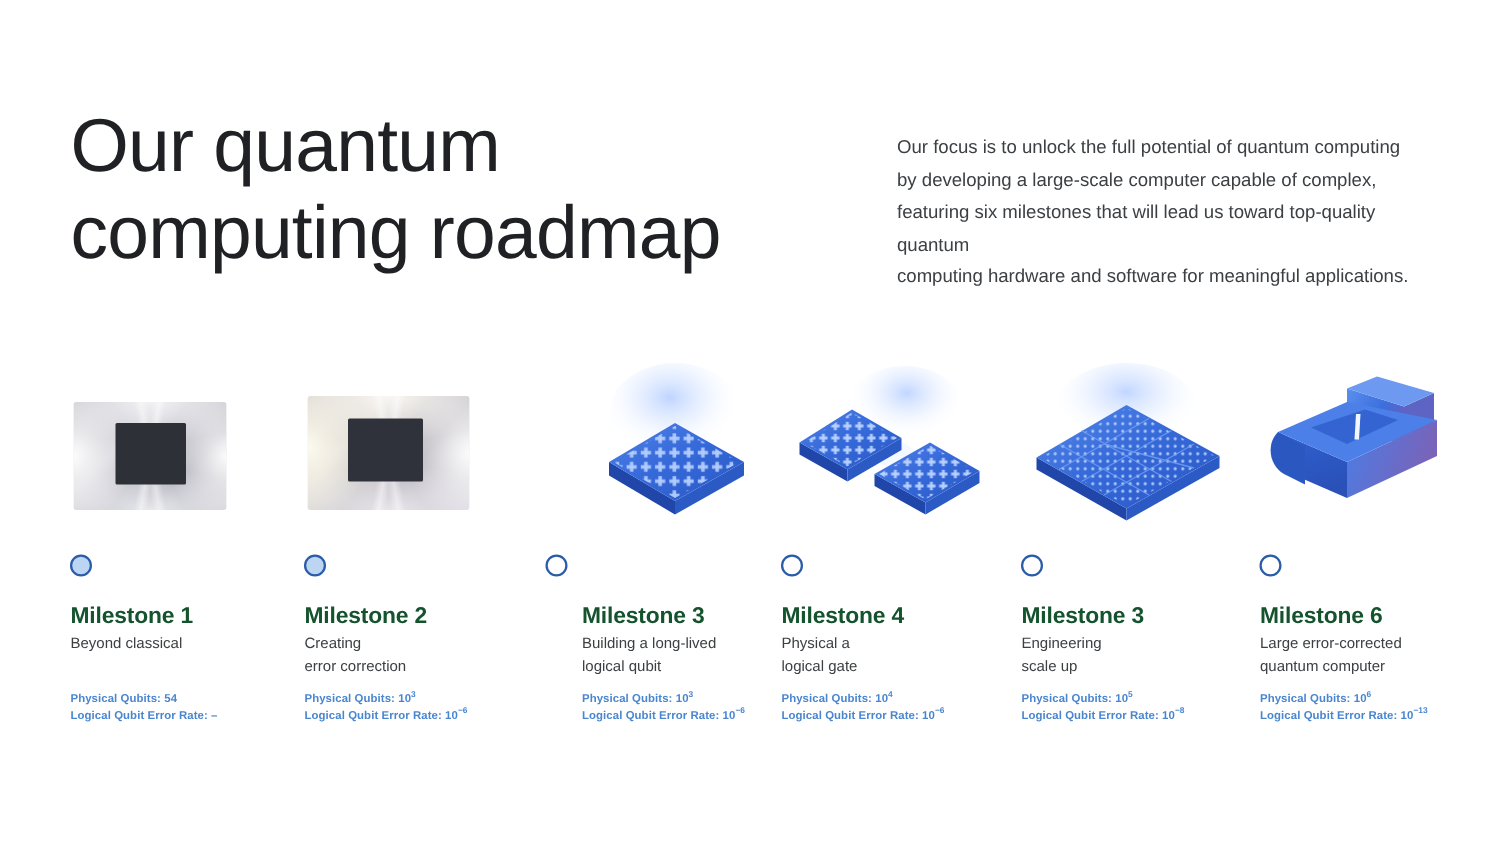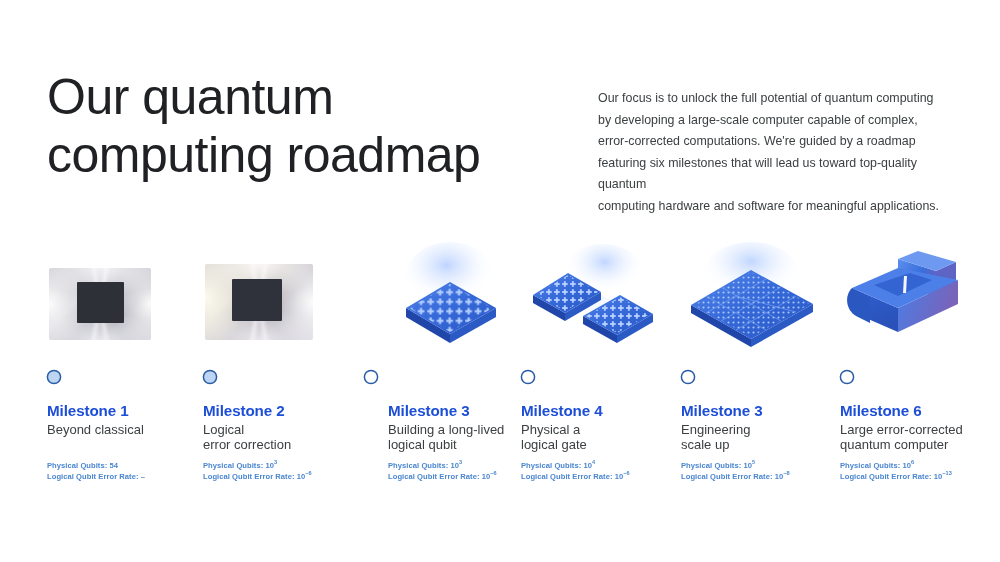--- a/index.html
+++ b/index.html
@@ -116,28 +116,28 @@
   
   #axis { position: absolute; left: 0; top: 0; width: 1000px; height: 260px; }
 
   
   .m-title {
     position: absolute;
     top: 161px;
     font-size: 15.2px;
     line-height: 19px;
     font-weight: 700;
-    color: #1d4ed8;
+    color: #14532d;
     letter-spacing: -0.1px;
     white-space: nowrap;
   }
   .m-desc {
     position: absolute;
     top: 183px;
-    font-size: 13px;
+    font-size: 10px;
     line-height: 14.5px;
     color: #3c4043;
     font-weight: 400;
     width: 150px;
   }
   .m-desc .line { display: block; white-space: nowrap; }
 
   .m-specs {
     position: absolute;
     top: 220px;
@@ -157,21 +157,20 @@
 <div id="page">
 
   <h1 id="header-title">
     <span class="line">Our quantum</span>
     <span class="line">computing roadmap</span>
   </h1>
 
   <p id="header-intro">
     <span class="line">Our focus is to unlock the full potential of quantum computing</span>
     <span class="line">by developing a large-scale computer capable of complex,</span>
-    <span class="line">error-corrected computations. We're guided by a roadmap</span>
     <span class="line">featuring six milestones that will lead us toward top-quality quantum</span>
     <span class="line">computing hardware and software for meaningful applications.</span>
   </p>
 
   <div id="timeline">
 
     <svg id="axis" viewBox="0 0 1000 260">
       <defs>
         <linearGradient id="axisFade" x1="0" y1="0" x2="1" y2="0">
           <stop offset="0" stop-color="#2f6fd0" stop-opacity="1"></stop>
@@ -215,21 +214,21 @@
 
     <div class="col" style="left:203px;">
       <div class="graphic">
         <div class="chip chip-2" style="top:24px;width:108px;height:76px;">
           <div class="chip-ray"></div>
           <div class="chip-die"></div>
         </div>
       </div>
       <div class="m-title">Milestone 2</div>
       <div class="m-desc">
-        <span class="line">Logical</span>
+        <span class="line">Creating</span>
         <span class="line">error correction</span>
       </div>
       <div class="m-specs">
         <span class="line">
           <span>Physical Qubits:</span>
           <span>10</span><sup>3</sup>
         </span>
         <span class="line">
           <span>Logical Qubit Error Rate:</span>
           <span>10</span><sup>−6</sup>

